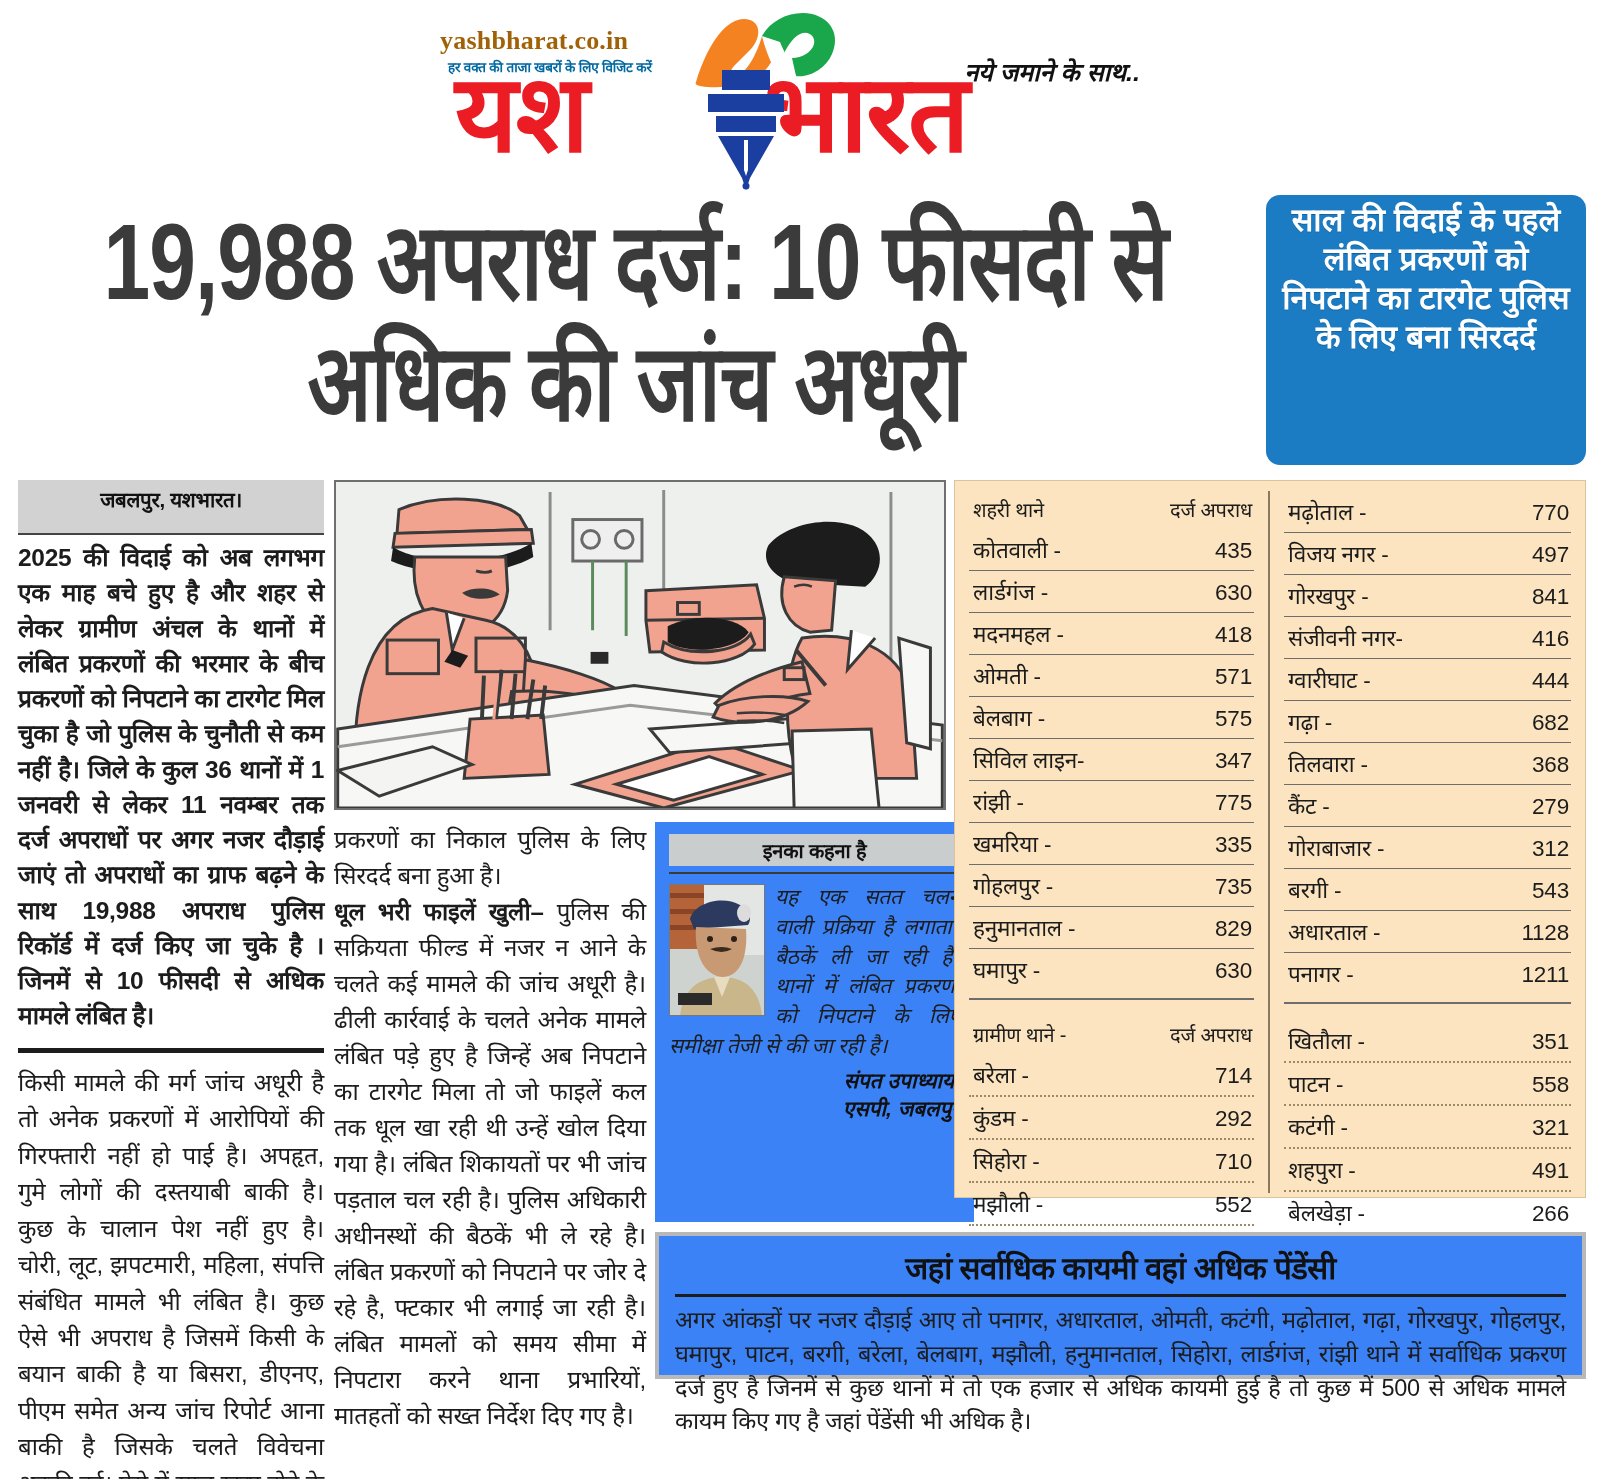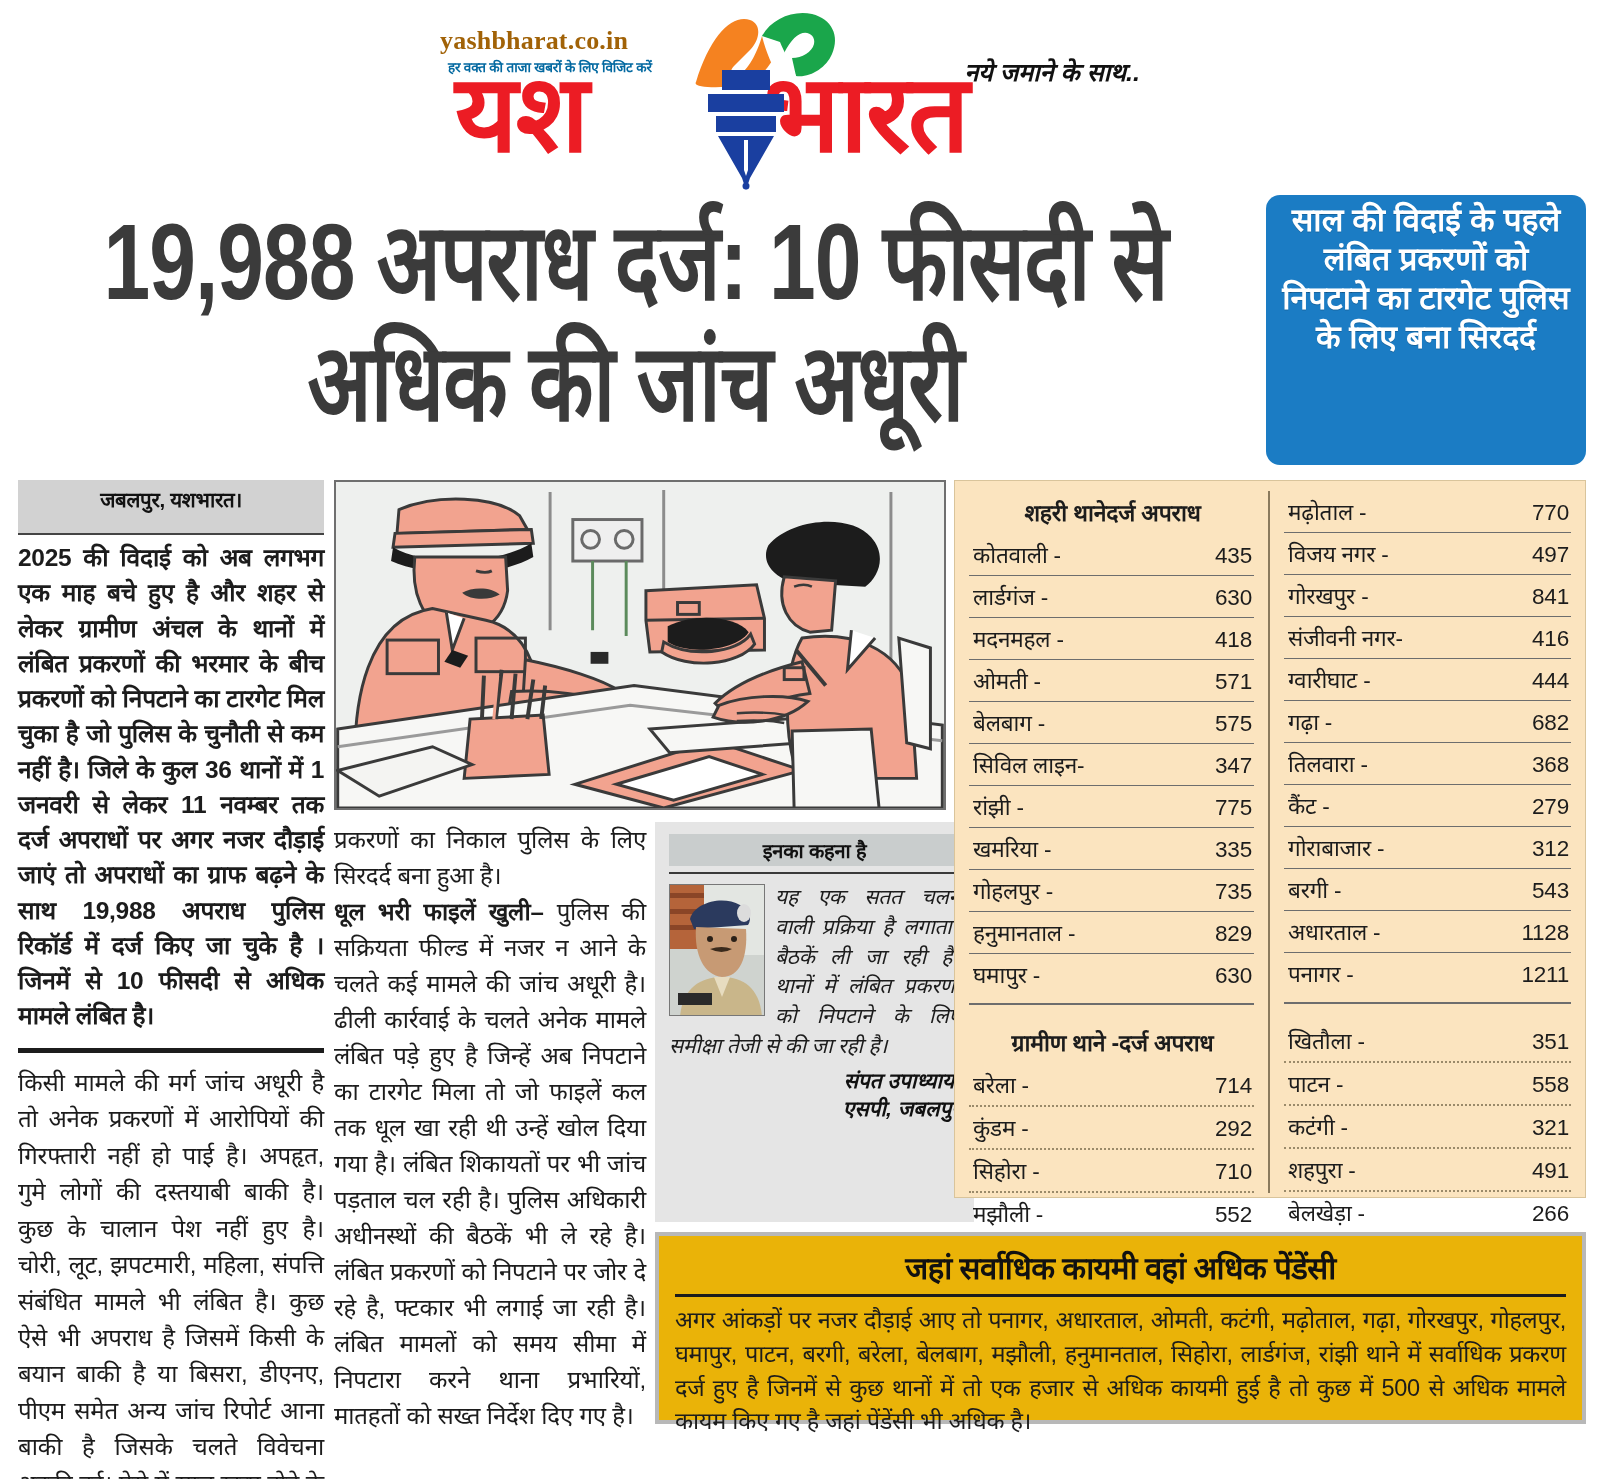--- a/index.html
+++ b/index.html
@@ -90,21 +90,21 @@
   .art-wrap { position: absolute; left: 334px; top: 0; width: 612px; height: 330px;
               border: 2px solid #6f6f6f; background: #eef0ee; overflow: hidden; }
   .col2-text { position: absolute; left: 334px; top: 342px; width: 312px;
                font-size: 24px; line-height: 1.50; color: #1c1c1c;
                text-align: justify; letter-spacing: -.2px; }
   .run-in-bold { font-weight: bold; }
 
   
   .quote-box {
     position: absolute; left: 655px; top: 342px; width: 319px; height: 400px;
-    background: #e5e5e5; padding: 12px 14px 10px;
+    background: #3b82f6; padding: 12px 14px 10px;
   }
   .quote-title {
     background: #c9cdcd; text-align: center; font-weight: bold; font-size: 20px;
     color: #111; padding: 3px 0 2px; letter-spacing: -.2px;
   }
   .quote-rule { border-bottom: 2px solid #3a3a3a; margin: 6px 0 8px; }
   .quote-body {
     font-size: 21px; font-style: italic; line-height: 1.42; color: #1c1c1c;
     text-align: justify; letter-spacing: -.2px;
   }
@@ -127,28 +127,28 @@
   .stats-col.left { border-right: 2px solid #8a7a5d; }
   .strow {
     display: flex; justify-content: space-between; align-items: baseline;
     font-size: 22.5px; color: #1c1c1c; padding: 5px 2px 5px 4px;
     letter-spacing: -.2px;
   }
   .strow .nm { white-space: nowrap; }
   .strow .vl { font-variant-numeric: tabular-nums; }
   .strow.solid { border-bottom: 1.5px solid #6d6d6d; }
   .strow.dotted { border-bottom: 2px dotted #9a8a6a; }
-  .strow.head { font-weight: bold; font-size: 23px; padding-bottom: 6px; justify-content: center; }
+  .strow.head { font-weight: normal; font-size: 20px; padding-bottom: 6px; }
   .strow.nob { border-bottom: none; }
   .gap { height: 18px; border-top: 2px solid #6d6d6d; margin-top: 8px; }
 
   
   .bottom-box {
-    position: absolute; left: 655px; top: 752px; width: 931px; height: 192px;
-    border: 4px solid #b8b8b8; background: #eab308; padding: 8px 16px 10px;
+    position: absolute; left: 655px; top: 752px; width: 931px; height: 147px;
+    border: 4px solid #b8b8b8; background: #3b82f6; padding: 8px 16px 10px;
   }
   .bb-title {
     text-align: center; font-weight: bold; font-size: 31px; color: #111;
     letter-spacing: -.6px; padding: 2px 0 6px;
   }
   .bb-rule { border-bottom: 3px solid #1c1c1c; margin-bottom: 7px; }
   .bb-body {
     font-size: 23.5px; line-height: 1.44; color: #1c1c1c;
     text-align: justify; letter-spacing: -.3px;
   }

